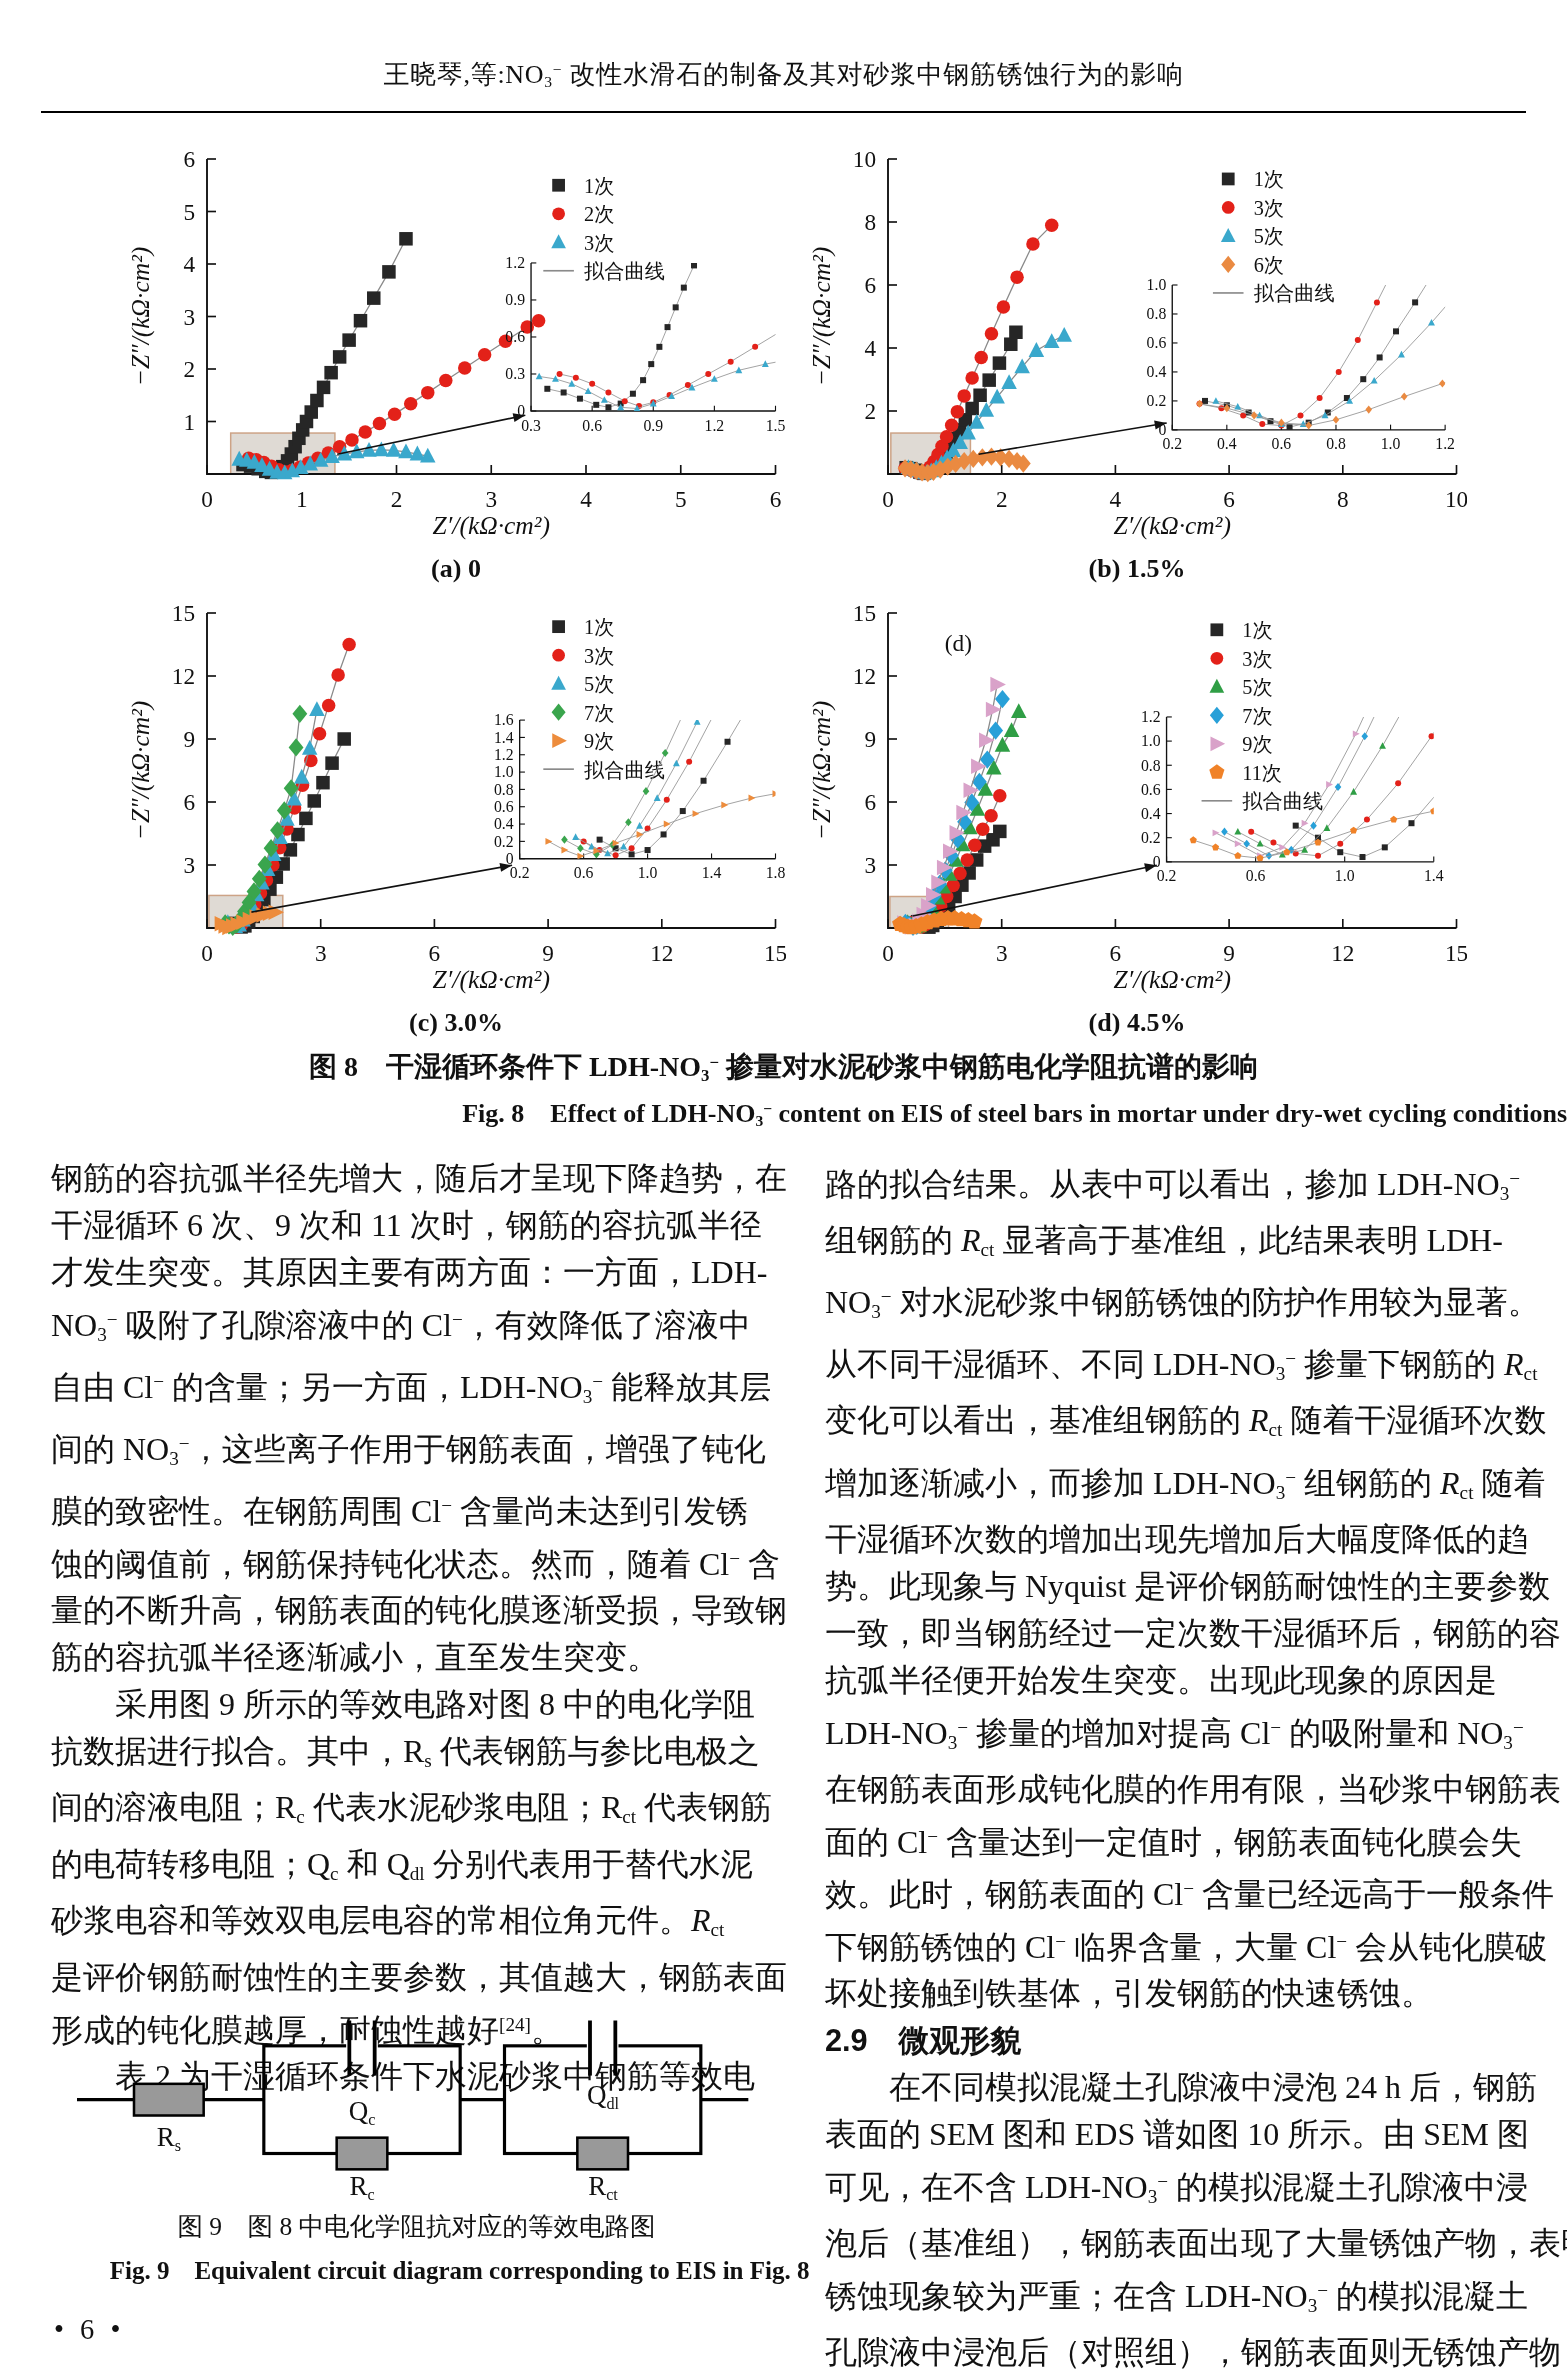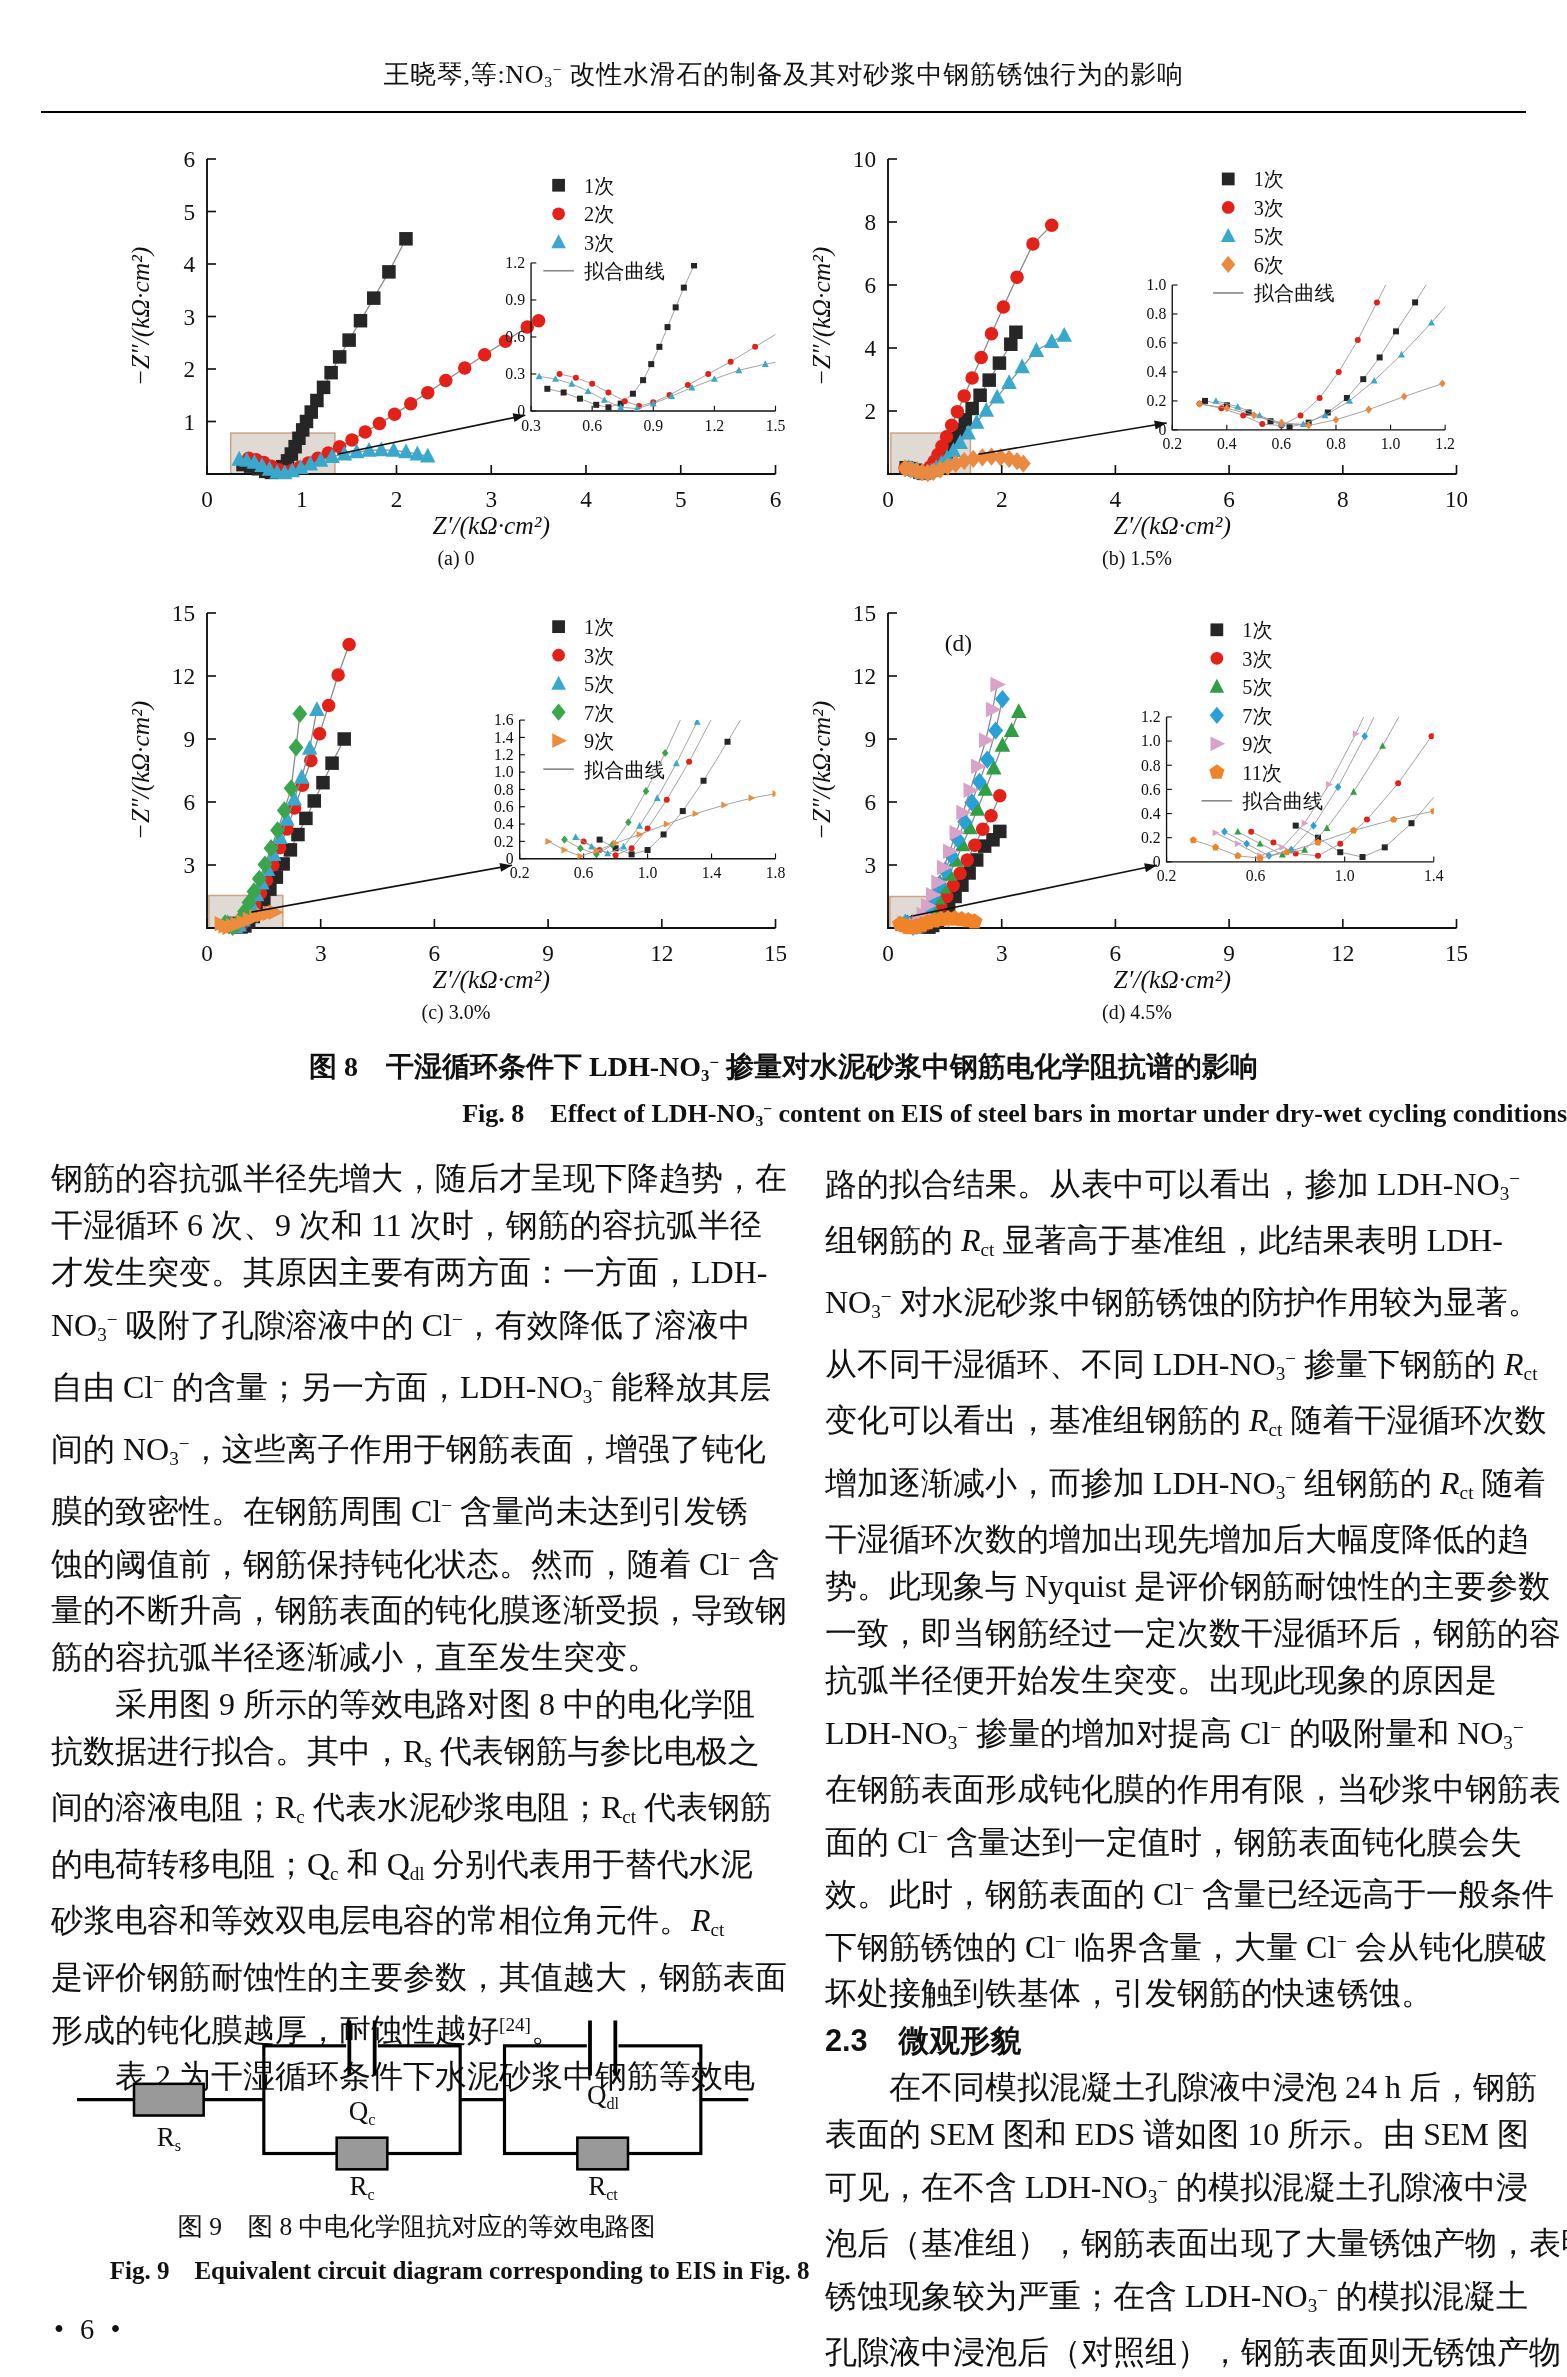--- a/index.html
+++ b/index.html
@@ -2,21 +2,21 @@
 <html style="font-size:12px"><head>
 <meta charset="utf-8">
 <style>
   *{margin:0;padding:0;box-sizing:border-box}
   html,body{background:#ffffff}
   body{width:1567px;height:2377px;position:relative;font-family:"Liberation Serif","DejaVu Serif",serif;color:#111;overflow:hidden}
   .abs{position:absolute}
   .header-title{left:0;top:57px;width:100%;text-align:center;font-size:26px;letter-spacing:0.7px}
   .rule{left:41px;top:111px;width:1485px;height:2.2px;background:#000}
   .chart-cell{width:660px}
-  .panel-label{width:660px;text-align:center;font-size:20px;font-weight:normal;margin-top:3px}
+  .panel-label{width:660px;text-align:center;font-size:26px;font-weight:bold;margin-top:10px}
   .cap-zh{left:0;top:1048px;width:100%;text-align:center;font-size:28px;font-weight:bold}
   .cap-en{left:0;top:1096px;width:100%;text-align:right;font-size:26px;font-weight:bold}
   .col{font-size:32px;line-height:47px}
   .col div{white-space:nowrap}
   sub{font-size:0.6em;vertical-align:-0.28em}
   sup{font-size:0.6em;vertical-align:0.5em}
   b.sec{font-weight:bold;font-family:"Liberation Sans","DejaVu Sans",sans-serif;font-size:0.96em}
   svg text{font-family:"Liberation Serif","DejaVu Serif",serif;fill:#111}
   .circuit-wrap{left:61px;top:2011px;width:697px;height:196px}
   .clabel{position:absolute;font-size:27px;transform:translateX(-50%);white-space:nowrap}
@@ -896,21 +896,21 @@
     <div>干湿循环次数的增加出现先增加后大幅度降低的趋</div>
     <div>势。此现象与 Nyquist 是评价钢筋耐蚀性的主要参数</div>
     <div>一致，即当钢筋经过一定次数干湿循环后，钢筋的容</div>
     <div>抗弧半径便开始发生突变。出现此现象的原因是</div>
     <div>LDH-NO<sub>3</sub><sup>−</sup> 掺量的增加对提高 Cl<sup>−</sup> 的吸附量和 NO<sub>3</sub><sup>−</sup></div>
     <div>在钢筋表面形成钝化膜的作用有限，当砂浆中钢筋表</div>
     <div>面的 Cl<sup>−</sup> 含量达到一定值时，钢筋表面钝化膜会失</div>
     <div>效。此时，钢筋表面的 Cl<sup>−</sup> 含量已经远高于一般条件</div>
     <div>下钢筋锈蚀的 Cl<sup>−</sup> 临界含量，大量 Cl<sup>−</sup> 会从钝化膜破</div>
     <div>坏处接触到铁基体，引发钢筋的快速锈蚀。</div>
-    <div><b class="sec">2.3　微观形貌</b></div>
+    <div><b class="sec">2.9　微观形貌</b></div>
     <div>　　在不同模拟混凝土孔隙液中浸泡 24 h 后，钢筋</div>
     <div>表面的 SEM 图和 EDS 谱如图 10 所示。由 SEM 图</div>
     <div>可见，在不含 LDH-NO<sub>3</sub><sup>−</sup> 的模拟混凝土孔隙液中浸</div>
     <div>泡后（基准组），钢筋表面出现了大量锈蚀产物，表明</div>
     <div>锈蚀现象较为严重；在含 LDH-NO<sub>3</sub><sup>−</sup> 的模拟混凝土</div>
     <div>孔隙液中浸泡后（对照组），钢筋表面则无锈蚀产物，</div>
   </div>
 
 <div class="abs circuit-wrap">
   <svg width="697" height="190" viewBox="0 0 1100 300">

